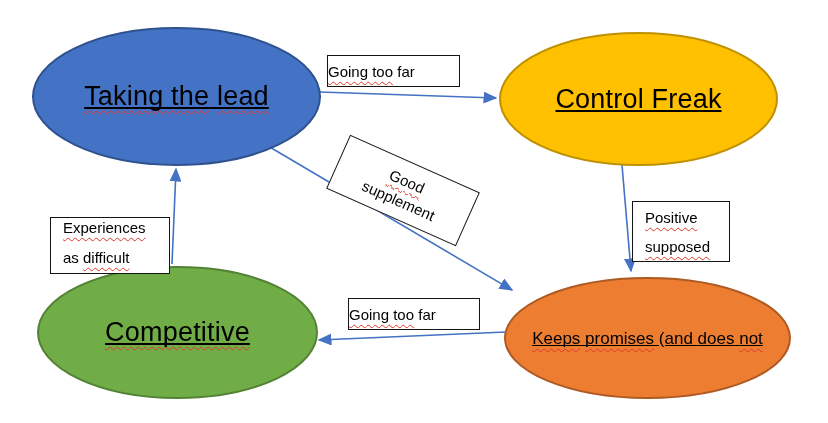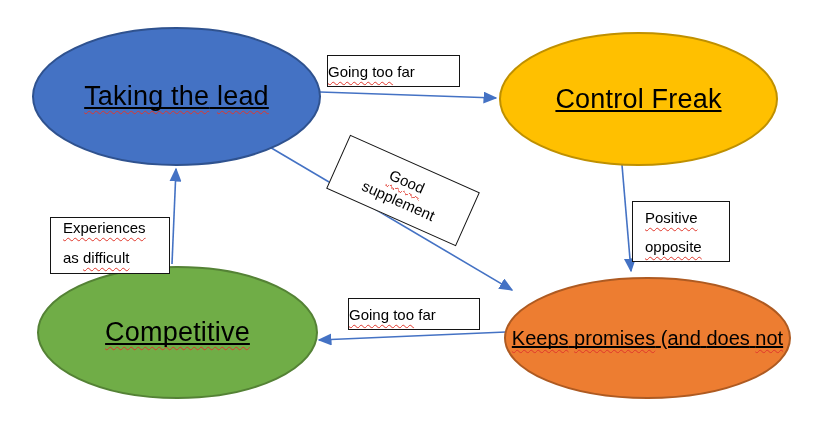--- a/index.html
+++ b/index.html
@@ -6,21 +6,21 @@
   .stage {
     position:relative; width:828px; height:423px; background:#fff;
     font-family:"Liberation Sans", sans-serif; overflow:hidden; color:var(--text,#000);
   }
   .stage svg { position:absolute; left:0; top:0; }
   .node-label {
     position:absolute; display:flex; align-items:center; justify-content:center;
     text-align:center; color:var(--text,#000); pointer-events:auto;text-decoration:underline;
   }
   .node-label.big { font-size:27px; letter-spacing:0.2px; }
-  .node-label.multi { flex-direction:column; font-size:20px; line-height:29px;text-align:center; }
+  .node-label.multi { flex-direction:column; font-size:17px; line-height:29px;text-align:center; }
   .edge-label {
     position:absolute; background:var(--label-bg,#fff);
     border:1.5px solid var(--label-border,#141414);
     box-sizing:border-box; font-size:15px; color:var(--text,#111);
   }
   .edge-label.center { display:flex; align-items:center; justify-content:flex-start; }
   .edge-label.left-col { display:flex; flex-direction:column; justify-content:flex-end; padding-left:12px; line-height:29px;margin-top:24px; }
   .edge-label.rot {
     transform:rotate(24deg); display:flex; flex-direction:column;
     align-items:center; justify-content:center; text-align:center; line-height:21px;
@@ -76,21 +76,21 @@
     <span><span class="wavy">Going too</span> <span>far</span></span>
   </div>
 
   <div class="edge-label rot" style="left:332px;top:161px;width:142px;height:59px;">
     <div><span class="wavy">Good</span></div>
     <div><span>supplement</span></div>
   </div>
 
   <div class="edge-label left-col" style="left:632px;top:177px;width:98px;height:61px;">
     <div><span class="wavy">Positive</span></div>
-    <div><span class="wavy">opposite</span></div>
+    <div><span class="wavy">supposed</span></div>
   </div>
 
   <div class="edge-label left-col" style="left:50px;top:193px;width:120px;height:57px;line-height:30px;">
     <div><span class="wavy">Experiences</span></div>
     <div><span>as</span> <span class="wavy">difficult</span></div>
   </div>
 
   <div class="edge-label center" style="left:348px;top:298px;width:132px;height:32px;">
     <span><span class="wavy">Going too</span> <span>far</span></span>
   </div>

